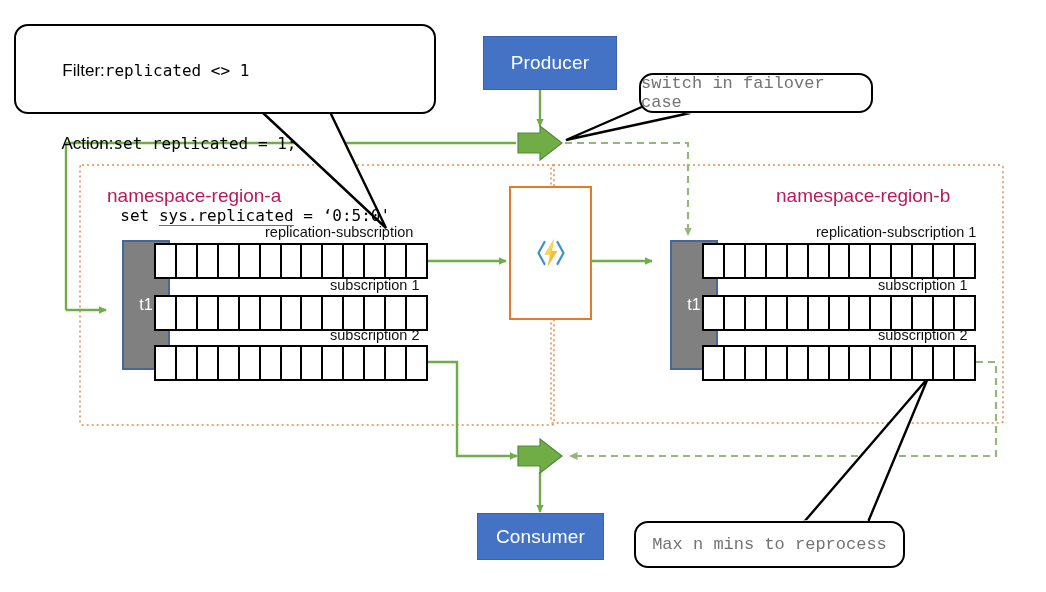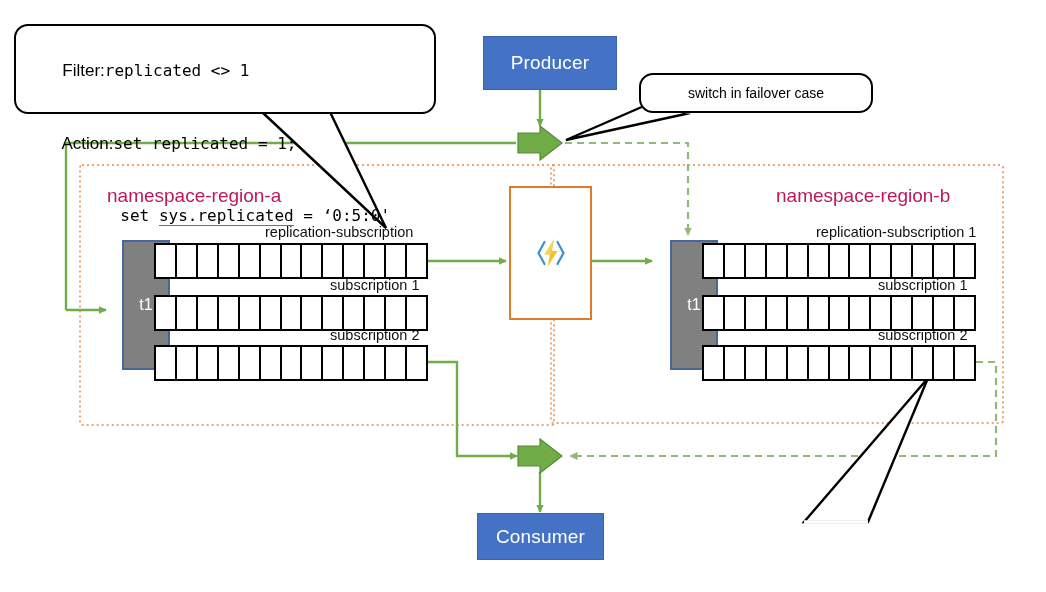--- a/index.html
+++ b/index.html
@@ -26,21 +26,21 @@
   .sublabel{position:absolute;font-size:14.5px;color:#111;white-space:nowrap;
             border-bottom:1.6px solid #d04a3a;padding-bottom:12px;line-height:1.15;}
 
   .callout{position:absolute;box-sizing:border-box;background:#fff;
            border:2.4px solid #000;border-radius:14px;z-index:6;}
   .callout .ctext{font-size:17px;line-height:1.42;white-space:pre;}
   .mono{font-family:"DejaVu Sans Mono",monospace;font-size:16px;}
   .sq-underline{border-bottom:1.6px solid #d04a3a;}
 
   .callout-center{display:flex;align-items:center;justify-content:center;
-                  font-size:14px;color:#000000;}
+                  font-size:17px;color:#737373;font-family:Liberation Mono, monospace;}
 
   .fn-box{position:absolute;box-sizing:border-box;border:2.4px solid #E07B2A;
           background:#fff;display:flex;align-items:center;justify-content:center;}
 </style>
 </head>
 <body>
 
 <div id="stage">
 
   <svg class="layer" viewBox="0 0 1046 592">
@@ -259,14 +259,17 @@
     </div>
     <div class="ctext" style="padding-left:58px;">
       <span class="mono">set </span><span class="mono sq-underline">sys.replicated</span><span class="mono"> = ‘0:5:0'</span>
     </div>
   </div>
 
   <div class="callout callout-center" style="left:639px;top:73px;width:234px;height:40px;">
     <span>switch in failover case</span>
   </div>
 
+  <div class="callout callout-center" style="left:634px;top:521px;width:271px;height:47px;">
+    <span>Max n mins to reprocess</span>
+  </div>
 
 </div>
 
 </body></html>

